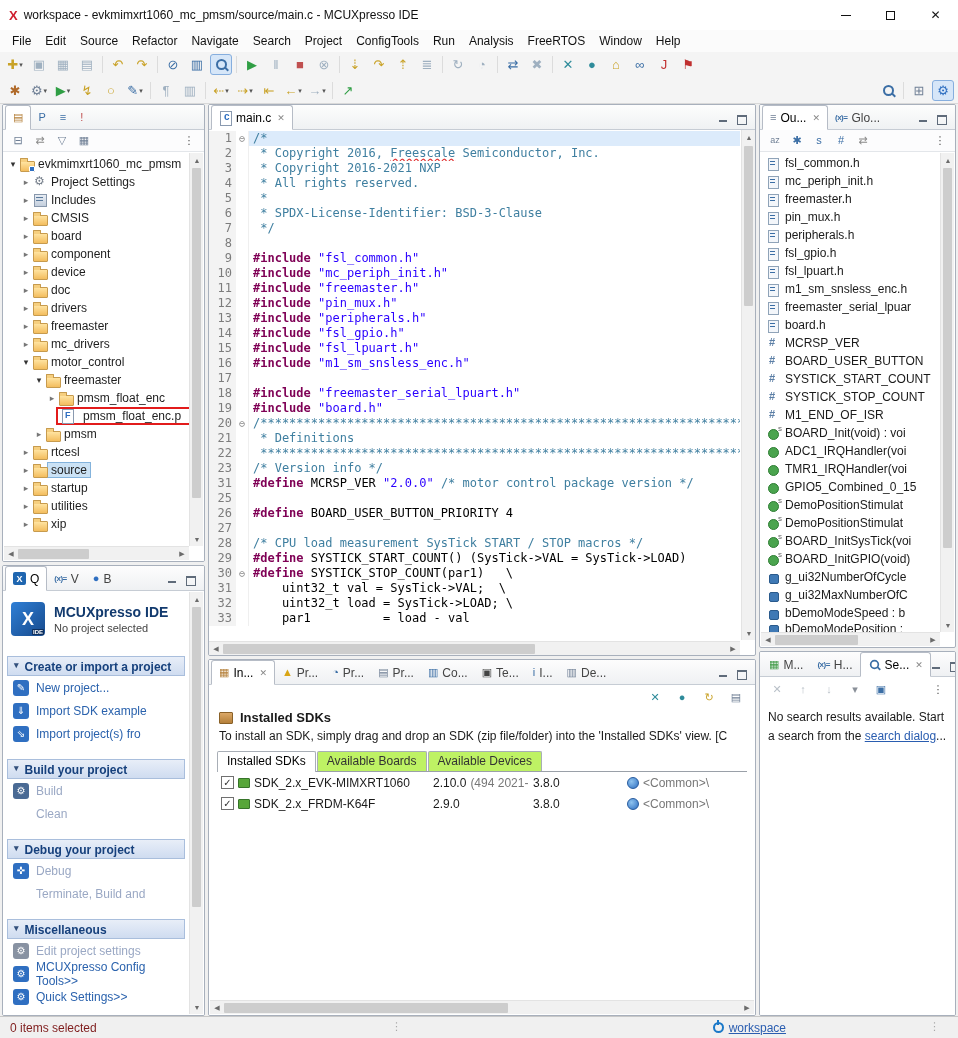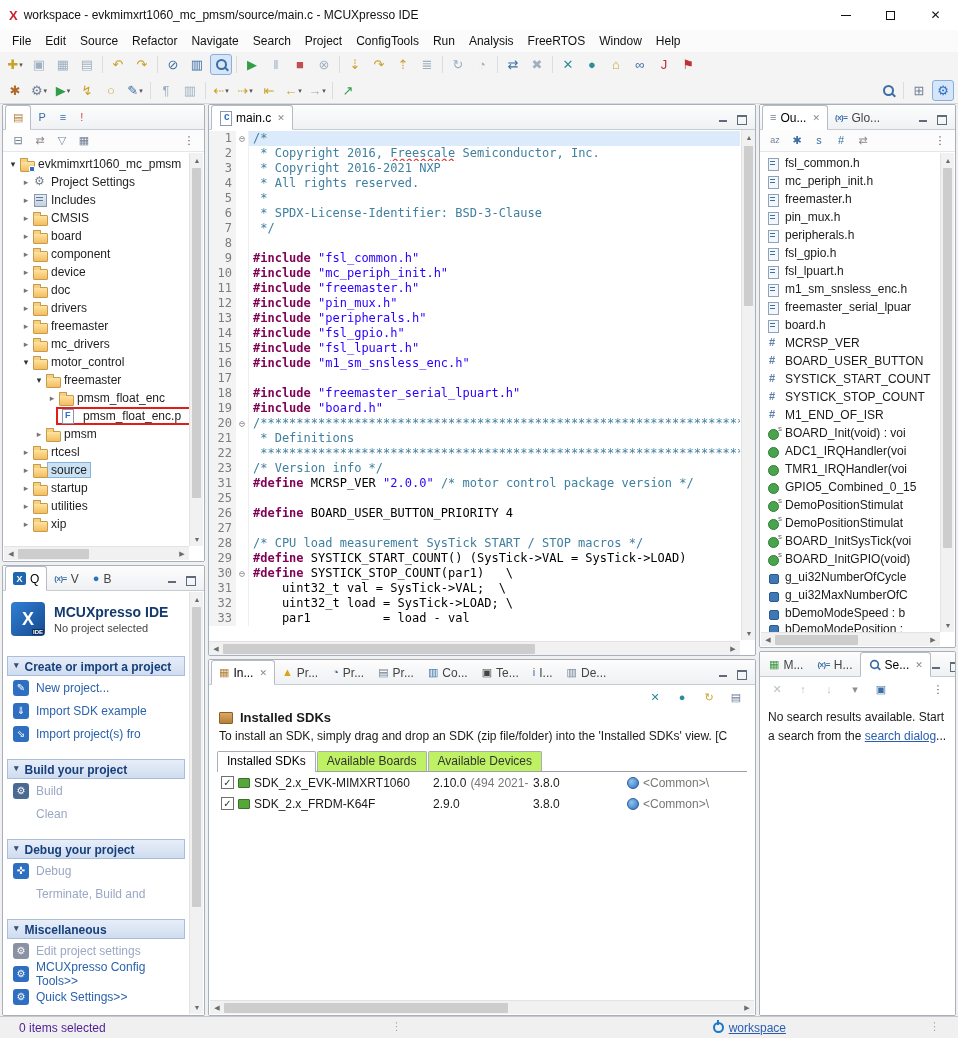--- a/index.html
+++ b/index.html
@@ -173,21 +173,21 @@
 .oi .dec{position:absolute;top:-3px;right:-2px;font-size:8px;color:#666}
 
 
 #search-toolbar{display:flex;gap:4px;padding:3px 6px 1px;background:#fff;flex:none}
 #search-msg{padding:9px 8px;font-size:12px;line-height:1.55;background:#fff}
 a.lnk{color:#2a5db0;text-decoration:underline;cursor:pointer}
 
 
 #statusbar{position:absolute;left:0;right:0;bottom:0;height:22px;background:#f0f0f0;
  border-top:1px solid #c8c8c8;display:flex;align-items:center}
-#status-left{padding-left:19px;color:#4c1d95}
+#status-left{padding-left:10px;color:#7f1d1d}
 .grip{position:absolute;top:3px;color:#a8a8a8;font-size:11px}
 #status-right{margin-left:auto;margin-right:172px;display:flex;align-items:center;gap:5px}
 .pwr{width:11px;height:11px;border:2px solid #1a78c8;border-radius:50%;position:relative;display:inline-block}
 .pwr::after{content:"";position:absolute;left:2px;top:-4px;width:2px;height:5px;background:#1a78c8}
 </style>
 </head>
 <body>
 
 <div id="app">
 

